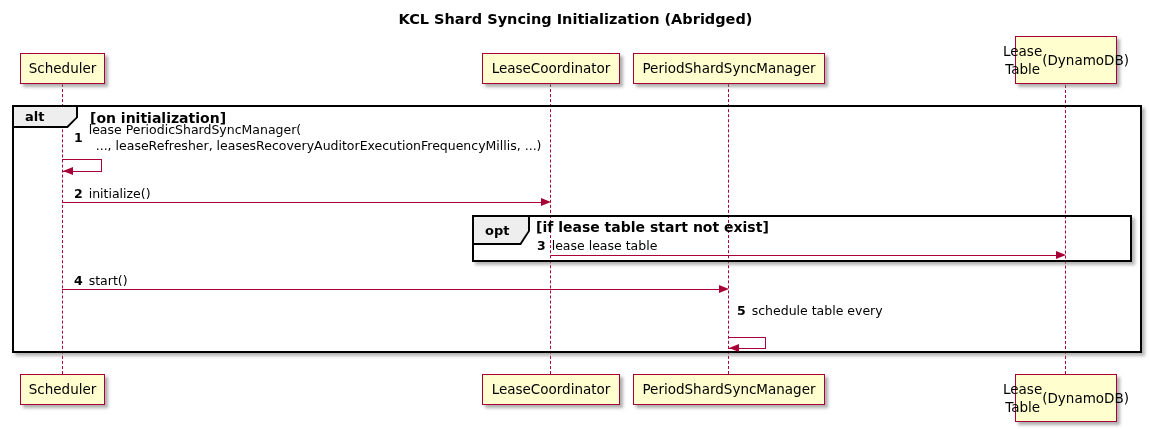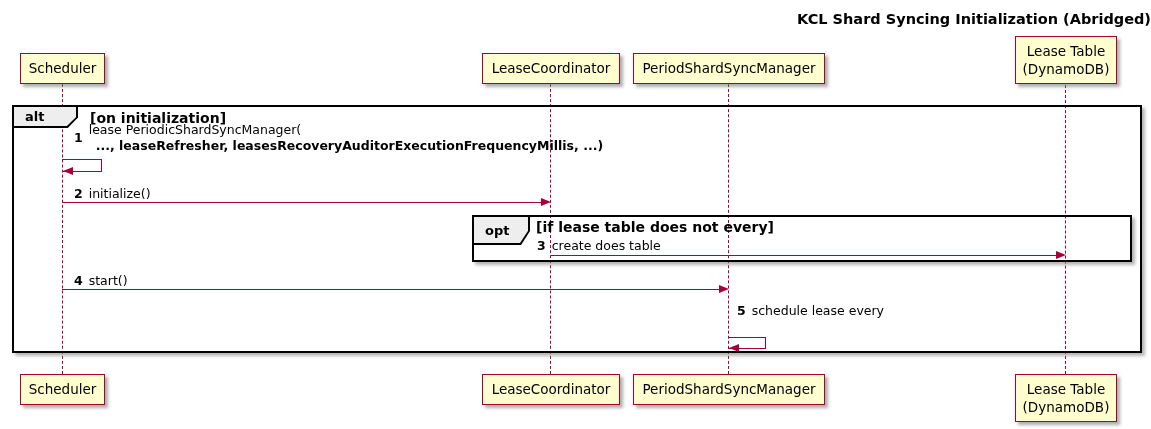--- a/index.html
+++ b/index.html
@@ -23,31 +23,30 @@
     width: 1151px;
     height: 429px;
     background: var(--background);
     overflow: hidden;
   }
   .title {
     position: absolute;
     top: 11px;
     left: 0;
     width: 100%;
-    text-align: right;
+    text-align: center;
     font-size: 14.5px;
     font-weight: bold;
   }
   .participant {
     position: absolute;
     background: var(--participant-fill);
     border: 1.7px solid var(--participant-border);
     box-shadow: 3px 3px 3px rgba(120,120,120,0.6);
     display: flex;
-    flex-direction: column;
     align-items: center;
     justify-content: center;
     font-size: 13.5px;
     line-height: 1.35;
     text-align: center;
   }
   .lifeline {
     position: absolute;
     width: 0;
     border-left: 1px dashed var(--lifeline);
@@ -87,21 +86,21 @@
   .msg-label {
     position: absolute;
     display: flex;
     align-items: center;
     gap: 6px;
     font-size: 12.5px;
     line-height: 16px;
     white-space: nowrap;
   }
   .msg-seq { font-weight: bold; }
-  .msg-lines .line2 { padding-left: 7px; font-weight: bold; }
+  .msg-lines .line2 { padding-left: 7px; }
   .msg-line {
     position: absolute;
     height: 0;
     border-top: 1.2px solid var(--arrow);
   }
   .arrowhead-right {
     position: absolute;
     width: 0; height: 0;
     border-top: 4.5px solid transparent;
     border-bottom: 4.5px solid transparent;
@@ -169,21 +168,21 @@
     </div>
     <div class="frame-guard" style="left:76px; top:3px;">[on initialization]</div>
   </div>
 
   <div class="frame" style="left:472px; top:215px; width:660px; height:47px;">
     <div class="frame-tab" style="width:56px; height:28px;">
       <div class="frame-tab-inner">
         <span class="frame-tab-label">opt</span>
       </div>
     </div>
-    <div class="frame-guard" style="left:62px; top:2px;">[if lease table does not every]</div>
+    <div class="frame-guard" style="left:62px; top:2px;">[if lease table start not exist]</div>
   </div>
 
   <div class="msg-label" style="left:74px; top:122px;">
     <span class="msg-seq">1</span>
     <span class="msg-lines">
       <div class="line1">lease PeriodicShardSyncManager(</div>
       <div class="line2">..., leaseRefresher, leasesRecoveryAuditorExecutionFrequencyMillis, ...)</div>
     </span>
   </div>
   <div class="self-loop" style="left:62px; top:159px; width:40px; height:13px;"></div>
@@ -191,34 +190,34 @@
 
   <div class="msg-label" style="left:74px; top:186px;">
     <span class="msg-seq">2</span>
     <span>initialize()</span>
   </div>
   <div class="msg-line" style="left:62px; top:202px; width:480px;"></div>
   <div class="arrowhead-right" style="left:541px; top:198px;"></div>
 
   <div class="msg-label" style="left:537px; top:238px;">
     <span class="msg-seq">3</span>
-    <span>create does table</span>
+    <span>lease lease table</span>
   </div>
   <div class="msg-line" style="left:551px; top:255px; width:505px;"></div>
   <div class="arrowhead-right" style="left:1056px; top:251px;"></div>
 
   <div class="msg-label" style="left:74px; top:273px;">
     <span class="msg-seq">4</span>
     <span>start()</span>
   </div>
   <div class="msg-line" style="left:62px; top:289px; width:658px;"></div>
   <div class="arrowhead-right" style="left:719px; top:285px;"></div>
 
   <div class="msg-label" style="left:737px; top:303px;">
     <span class="msg-seq">5</span>
     <span class="msg-lines">
-      <div class="line1">schedule lease every</div>
+      <div class="line1">schedule table every</div>
     </span>
   </div>
   <div class="self-loop" style="left:728px; top:337px; width:38px; height:12px;"></div>
   <div class="arrowhead-left" style="left:729px; top:344px;"></div>
 
 </div>
 
 </body></html>

